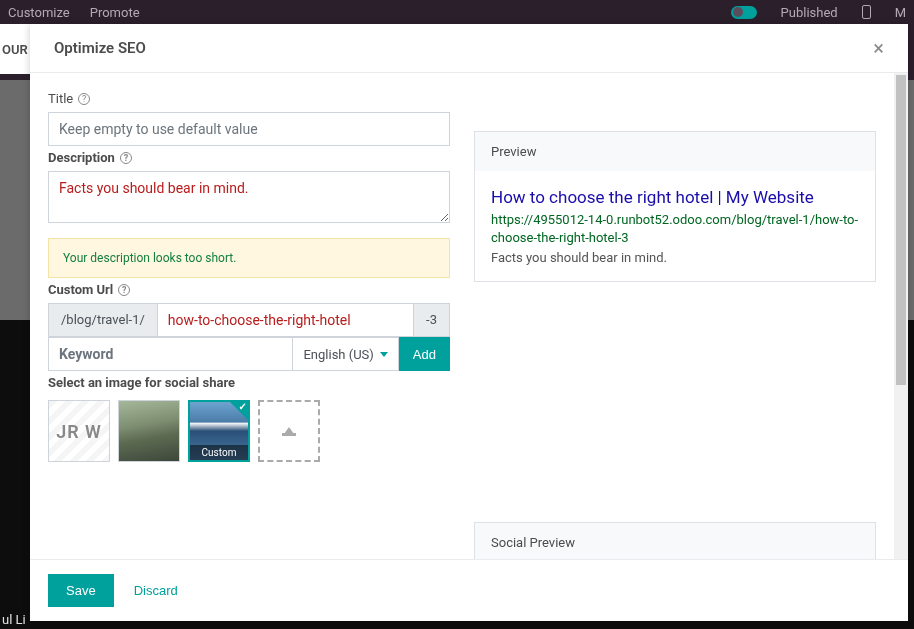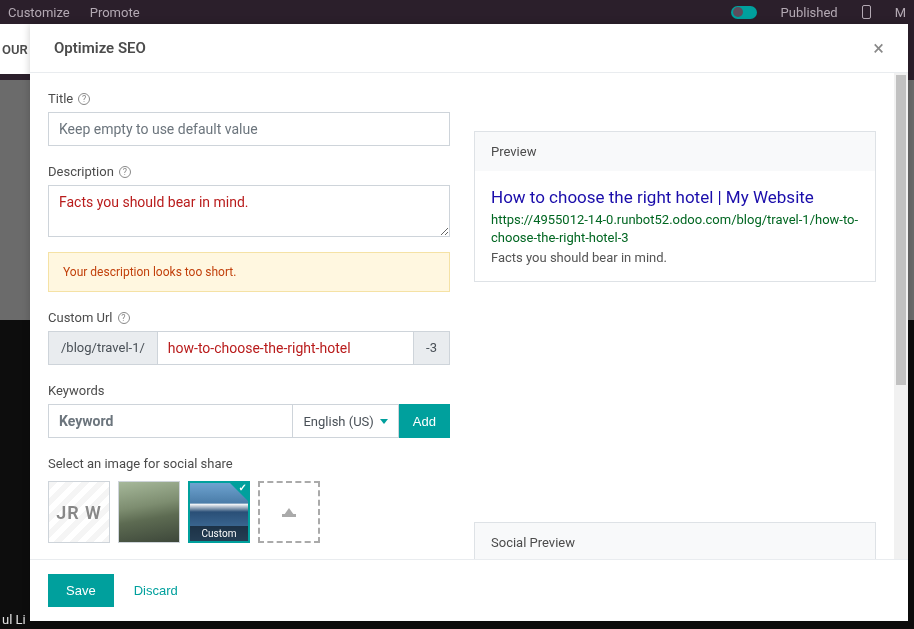--- a/index.html
+++ b/index.html
@@ -155,26 +155,26 @@
       font-size:14px;
       color:#b91c1c;
       background:#fff;
       font-family:inherit;
     }
     .form-input::placeholder{ color:#6c757d; }
     textarea.form-input{ resize:vertical; height:52px; }
     .warning{
       background:#fff7e0;
       border:1px solid #f5e2a5;
-      color:#c2410c;
+      color:#15803d;
       padding:12px 14px;
       font-size:12px;
       margin-top:12px;
     }
-    .mt{ margin-top:18px; }
+    .mt{ margin-top:4px;font-weight:bold; }
     .input-group{ display:flex; }
     .input-addon{
       background:#e9ecef;
       border:1px solid #ced4da;
       padding:8px 12px;
       color:#495057;
       font-size:13px;
       white-space:nowrap;
     }
     .input-addon.left{ border-right:none; }
@@ -409,23 +409,20 @@
         <div class="form-label mt">
           <span>Custom Url</span>
           <span class="help-icon">?</span>
         </div>
         <div class="input-group">
           <span class="input-addon left">/blog/travel-1/</span>
           <input class="form-input" value="how-to-choose-the-right-hotel" style="">
           <span class="input-addon right">-3</span>
         </div>
 
-        <div class="form-label mt">
-          <span>Keywords</span>
-        </div>
         <div class="keyword-row">
           <input class="form-input" placeholder="Keyword" style="">
           <div class="select-box">
             <span>English (US)</span>
             <span class="chevron-down"></span>
           </div>
           <button class="btn-teal">Add</button>
         </div>
 
         <div class="form-label mt">

